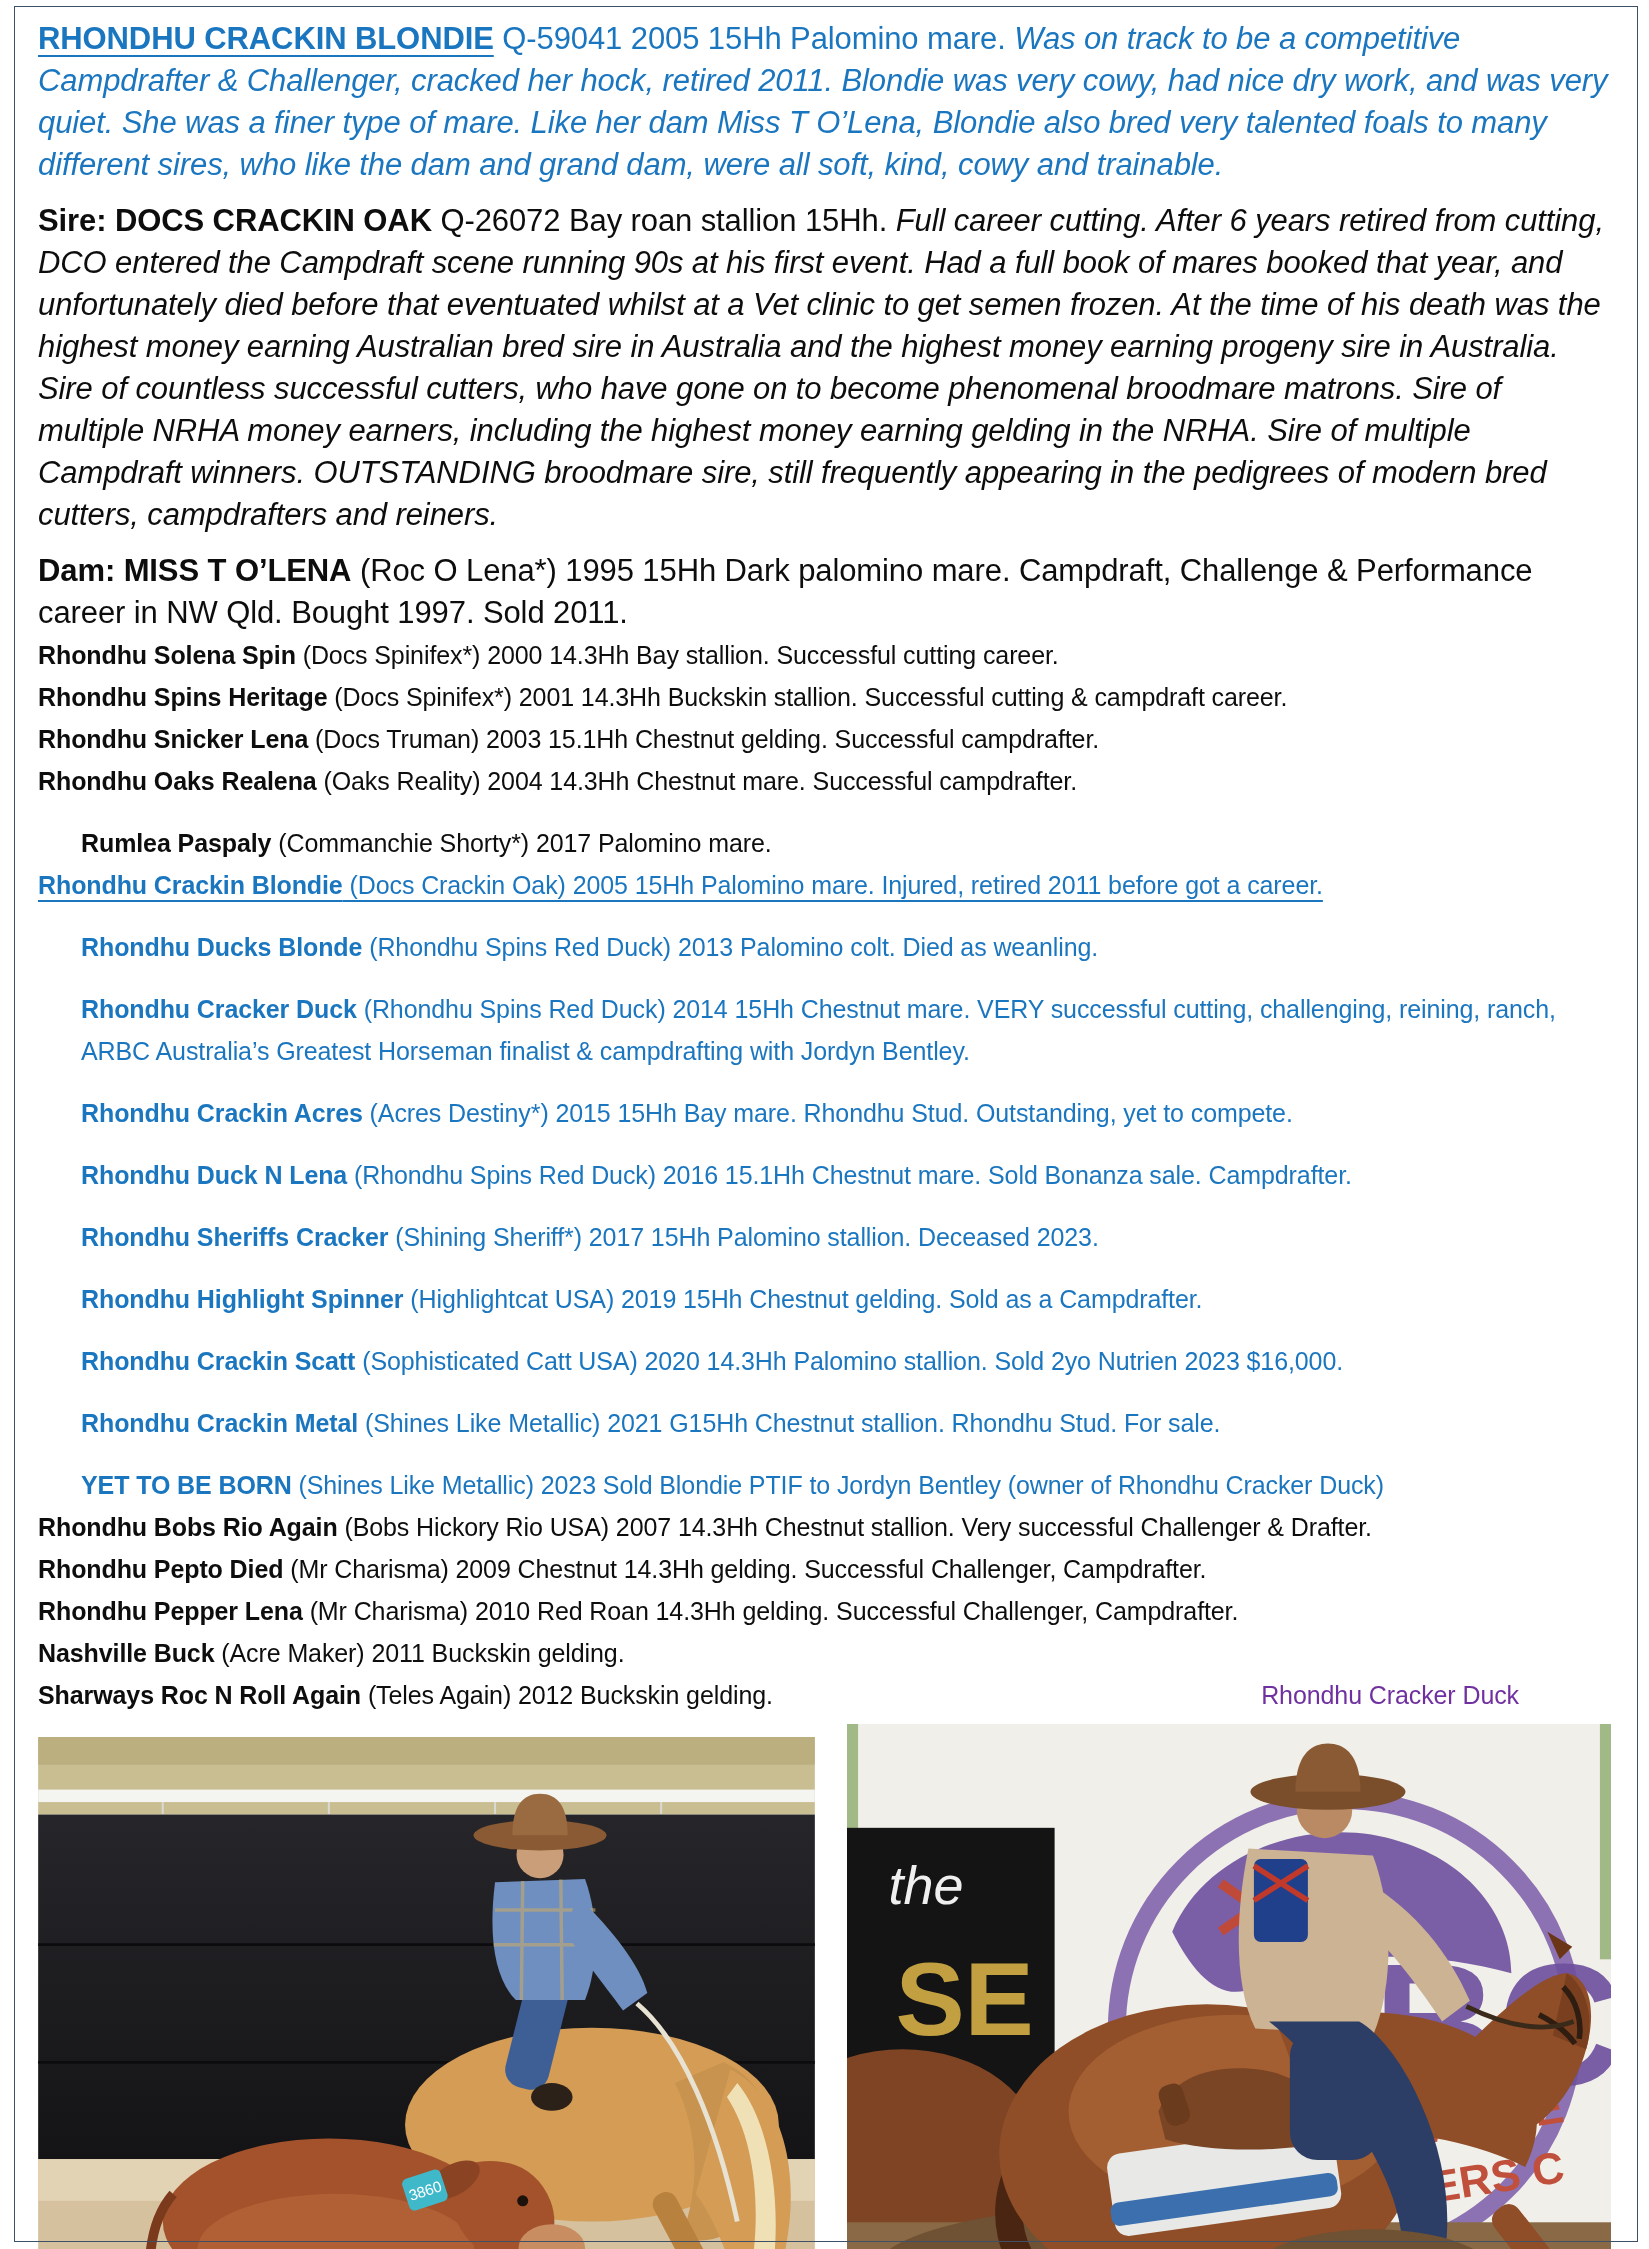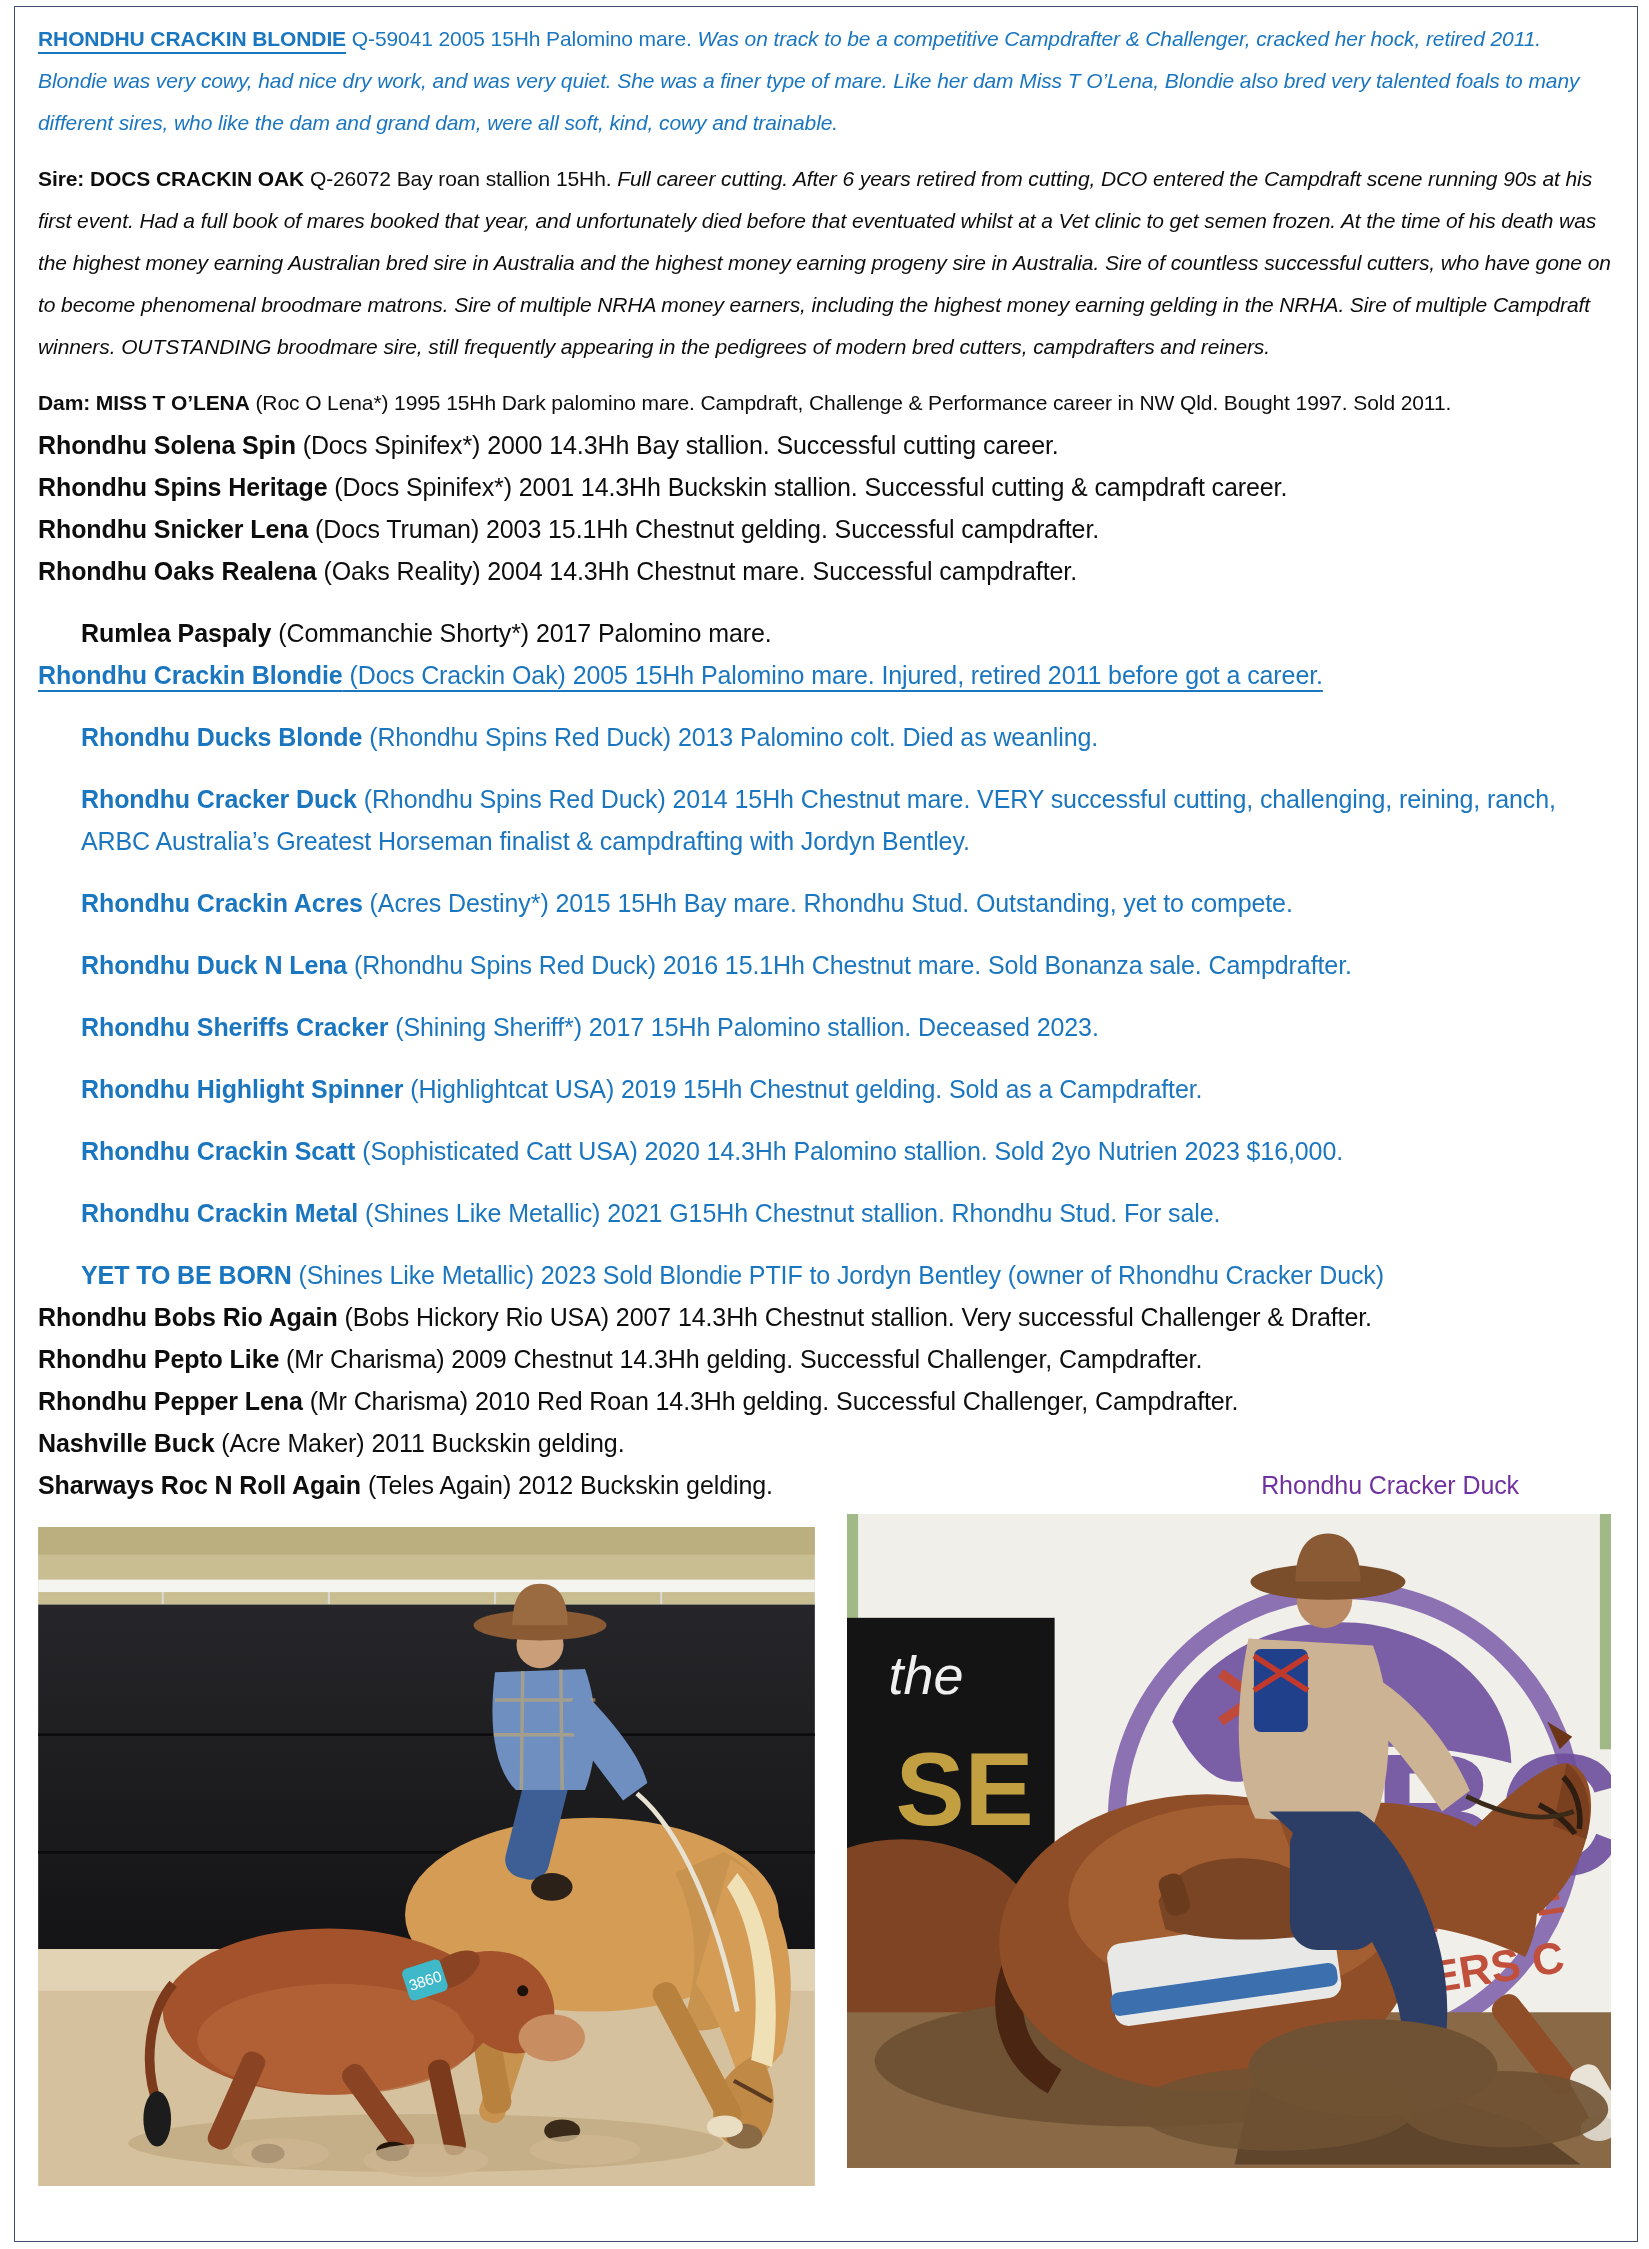--- a/index.html
+++ b/index.html
@@ -6,21 +6,21 @@
   body{
     width:1649px;height:2250px;position:relative;overflow:hidden;
     font-family:"Liberation Sans","DejaVu Sans",sans-serif;
     color:#0d0d0d;letter-spacing:-0.1px;
   }
   .page-border{
     position:absolute;inset:5.5px 11px 8.3px 14px;
     border:1.4px solid #3E5068;pointer-events:none;z-index:5;
   }
   .content{position:relative;padding:18px 35px 0 38px;}
-  .para{font-size:21px;line-height:42px;margin:0 0 14px 0;}
+  .para{font-size:31px;line-height:42px;margin:0 0 14px 0;}
   .para.dam{margin-bottom:0;}
   .blue{color:#1B76C0;}
   .b{font-weight:bold;}
   .i{font-style:italic;}
   .u{text-decoration:underline;text-decoration-thickness:2.1px;text-underline-offset:5.5px;}
   .pedigree{font-size:25px;line-height:42px;}
   .item{margin:0;}
   .ind1{padding-left:43px;margin-top:20px;}
   .ulall{text-decoration:underline;text-decoration-thickness:2.1px;text-underline-offset:5.5px;}
   .with-caption{display:flex;justify-content:space-between;align-items:flex-start;}
@@ -49,21 +49,21 @@
       <div class="item ind1 blue"><span class="txt"><span class="b">Rhondhu Ducks Blonde</span><span> (Rhondhu Spins Red Duck) 2013 Palomino colt. Died as weanling.</span></span></div>
       <div class="item ind1 blue"><span class="txt"><span class="b">Rhondhu Cracker Duck</span><span> (Rhondhu Spins Red Duck) 2014 15Hh Chestnut mare. VERY successful cutting, challenging, reining, ranch, ARBC Australia’s Greatest Horseman finalist &amp; campdrafting with Jordyn Bentley.</span></span></div>
       <div class="item ind1 blue"><span class="txt"><span class="b">Rhondhu Crackin Acres</span><span> (Acres Destiny*) 2015 15Hh Bay mare. Rhondhu Stud. Outstanding, yet to compete.</span></span></div>
       <div class="item ind1 blue"><span class="txt"><span class="b">Rhondhu Duck N Lena</span><span> (Rhondhu Spins Red Duck) 2016 15.1Hh Chestnut mare. Sold Bonanza sale. Campdrafter.</span></span></div>
       <div class="item ind1 blue"><span class="txt"><span class="b">Rhondhu Sheriffs Cracker</span><span> (Shining Sheriff*) 2017 15Hh Palomino stallion. Deceased 2023.</span></span></div>
       <div class="item ind1 blue"><span class="txt"><span class="b">Rhondhu Highlight Spinner</span><span> (Highlightcat USA) 2019 15Hh Chestnut gelding. Sold as a Campdrafter.</span></span></div>
       <div class="item ind1 blue"><span class="txt"><span class="b">Rhondhu Crackin Scatt</span><span> (Sophisticated Catt USA) 2020 14.3Hh Palomino stallion. Sold 2yo Nutrien 2023 $16,000.</span></span></div>
       <div class="item ind1 blue"><span class="txt"><span class="b">Rhondhu Crackin Metal</span><span> (Shines Like Metallic) 2021 G15Hh Chestnut stallion. Rhondhu Stud. For sale.</span></span></div>
       <div class="item ind1 blue"><span class="txt"><span class="b">YET TO BE BORN</span><span> (Shines Like Metallic) 2023 Sold Blondie PTIF to Jordyn Bentley (owner of Rhondhu Cracker Duck)</span></span></div>
       <div class="item"><span class="txt"><span class="b">Rhondhu Bobs Rio Again</span><span> (Bobs Hickory Rio USA) 2007 14.3Hh Chestnut stallion. Very successful Challenger &amp; Drafter.</span></span></div>
-      <div class="item"><span class="txt"><span class="b">Rhondhu Pepto Like</span><span> (Mr Charisma) 2009 Chestnut 14.3Hh gelding. Successful Challenger, Campdrafter.</span></span></div>
+      <div class="item"><span class="txt"><span class="b">Rhondhu Pepto Died</span><span> (Mr Charisma) 2009 Chestnut 14.3Hh gelding. Successful Challenger, Campdrafter.</span></span></div>
       <div class="item"><span class="txt"><span class="b">Rhondhu Pepper Lena</span><span> (Mr Charisma) 2010 Red Roan 14.3Hh gelding. Successful Challenger, Campdrafter.</span></span></div>
       <div class="item"><span class="txt"><span class="b">Nashville Buck</span><span> (Acre Maker) 2011 Buckskin gelding.</span></span></div>
       <div class="item with-caption">
         <span class="txt"><span class="b">Sharways Roc N Roll Again</span><span> (Teles Again) 2012 Buckskin gelding.</span></span>
         <span class="caption">Rhondhu Cracker Duck</span>
       </div>
     </div>
 </div>
 
 <div class="photos">

